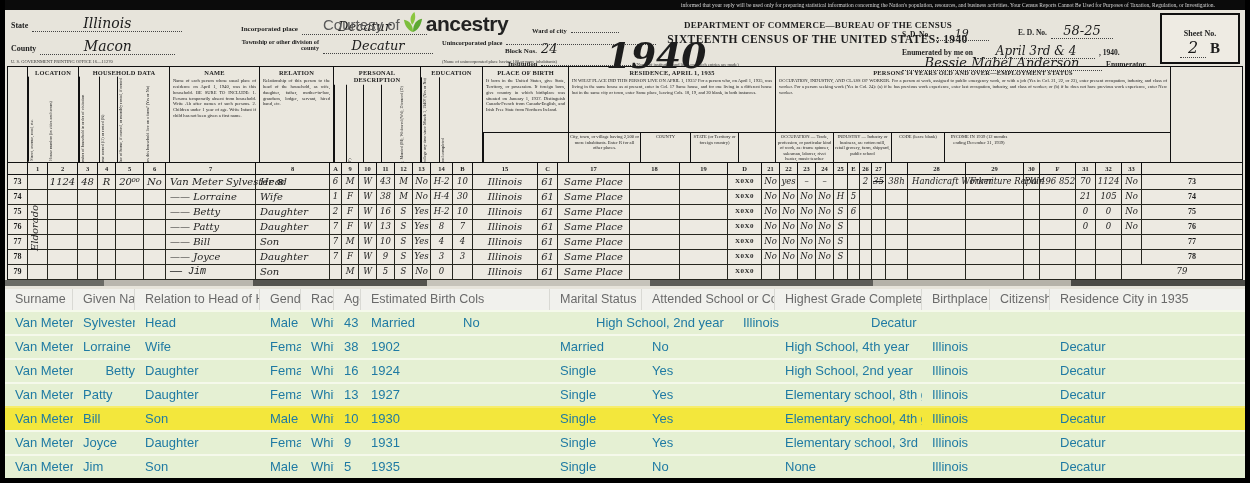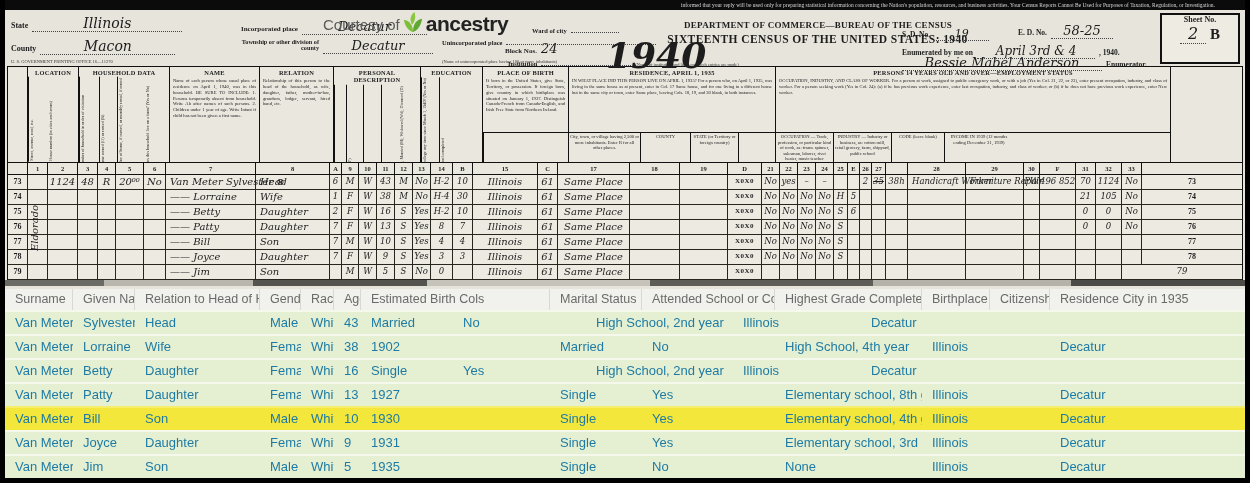--- a/index.html
+++ b/index.html
@@ -15,21 +15,21 @@
   .lbl { font-weight:bold; font-size:8px; }
   .lbl2 { font-weight:bold; font-size:6.2px; line-height:1.05; display:inline-block; text-align:right; }
   .hw { font-family:"DejaVu Serif",serif; font-style:italic; color:#1b1b1b; }
   .u  { border-bottom:1px dotted #444; display:inline-block; text-align:center; }
   .micro { font-size:4.5px; color:#333; }
   .dept { font-weight:bold; font-size:9px; letter-spacing:.3px; }
   .census16 { font-weight:bold; font-size:11.5px; letter-spacing:.4px; }
   .year { font-family:"DejaVu Serif",serif; font-style:italic; font-weight:bold; font-size:36px; line-height:1; }
   .popsched { font-weight:bold; font-size:17px; letter-spacing:2px; }
   .sheetbox { position:absolute; left:1155px; top:3px; width:80px; height:51px; border:2px solid #111; text-align:center; background:#eeebe3; }
-  .sheetbox .lbl { font-size:8px; display:block; margin-top:0; }
+  .sheetbox .lbl { font-size:8px; display:block; margin-top:14px; }
   .courtesy { display:flex; align-items:center; gap:3px; font-family:"Liberation Sans",sans-serif; }
   .courtesy .ctext { font-size:15px; color:#5a5a5a; }
   .courtesy .brand { font-size:21px; font-weight:600; color:#222; letter-spacing:-.5px; }
 
   
   .form { margin:0 2px; border:1.5px solid #111; border-bottom:none; background:#eae7de; }
   .fhead { display:flex; height:96px; border-bottom:1px solid #111; }
   .grp { border-right:1px solid #111; display:flex; flex-direction:column; overflow:hidden; flex:0 0 auto; }
   .grp:last-child { flex:1; border-right:none; }
   .glabel { font-weight:bold; font-size:6.4px; text-align:center; padding:2px 1px 1px; letter-spacing:.2px; line-height:1.15; }
@@ -525,21 +525,21 @@
             <div class="fcell lno" style="width: 20px;">78</div>
           </div>
           <div class="frow">
             <div class="fcell lno" style="width: 20px;">79</div>
             <div class="fcell" style="width: 20px;"></div>
             <div class="fcell" style="width: 30px;"></div>
             <div class="fcell" style="width: 20px;"></div>
             <div class="fcell" style="width: 18px;"></div>
             <div class="fcell" style="width: 28px;"></div>
             <div class="fcell" style="width: 22px;"></div>
-            <div class="fcell lft" style="width: 90px;">—— Jim</div>
+            <div class="fcell lft" style="width: 90px; font-family: Liberation Mono, monospace;">—— Jim</div>
             <div class="fcell lft" style="width: 74px;">Son</div>
             <div class="fcell sm" style="width: 12px;"></div>
             <div class="fcell sm" style="width: 17px;">M</div>
             <div class="fcell sm" style="width: 18px;">W</div>
             <div class="fcell sm" style="width: 18px;">5</div>
             <div class="fcell sm" style="width: 18px;">S</div>
             <div class="fcell sm" style="width: 18px;">No</div>
             <div class="fcell sm" style="width: 22px;">0</div>
             <div class="fcell sm" style="width: 20px;"></div>
             <div class="fcell" style="width: 65px;">Illinois</div>
@@ -611,25 +611,26 @@
           <div class="tcell" style="width: 189px;">1902</div>
           <div class="tcell" style="width: 92px;">Married</div>
           <div class="tcell" style="width: 133px;">No</div>
           <div class="tcell" style="width: 147px;">High School, 4th year</div>
           <div class="tcell" style="width: 68px;">Illinois</div>
           <div class="tcell" style="width: 60px;"></div>
           <div class="tcell" style="width: 195px;">Decatur</div>
         </div>
         <div class="trow">
           <div class="tcell" style="width: 68px;">Van Meter</div>
-          <div class="tcell" style="width: 62px;">Betty</div>
+          <div class="tcell" style="width: 62px; text-align: right;">Betty</div>
           <div class="tcell" style="width: 125px;">Daughter</div>
           <div class="tcell" style="width: 41px;">Female</div>
           <div class="tcell" style="width: 33px;">White</div>
           <div class="tcell" style="width: 27px;">16</div>
+          <div class="tcell" style="width: 189px;">1924</div>
           <div class="tcell" style="width: 92px;">Single</div>
           <div class="tcell" style="width: 133px;">Yes</div>
           <div class="tcell" style="width: 147px;">High School, 2nd year</div>
           <div class="tcell" style="width: 68px;">Illinois</div>
           <div class="tcell" style="width: 60px;"></div>
           <div class="tcell" style="width: 195px;">Decatur</div>
         </div>
         <div class="trow">
           <div class="tcell" style="width: 68px;">Van Meter</div>
           <div class="tcell" style="width: 62px;">Patty</div>

